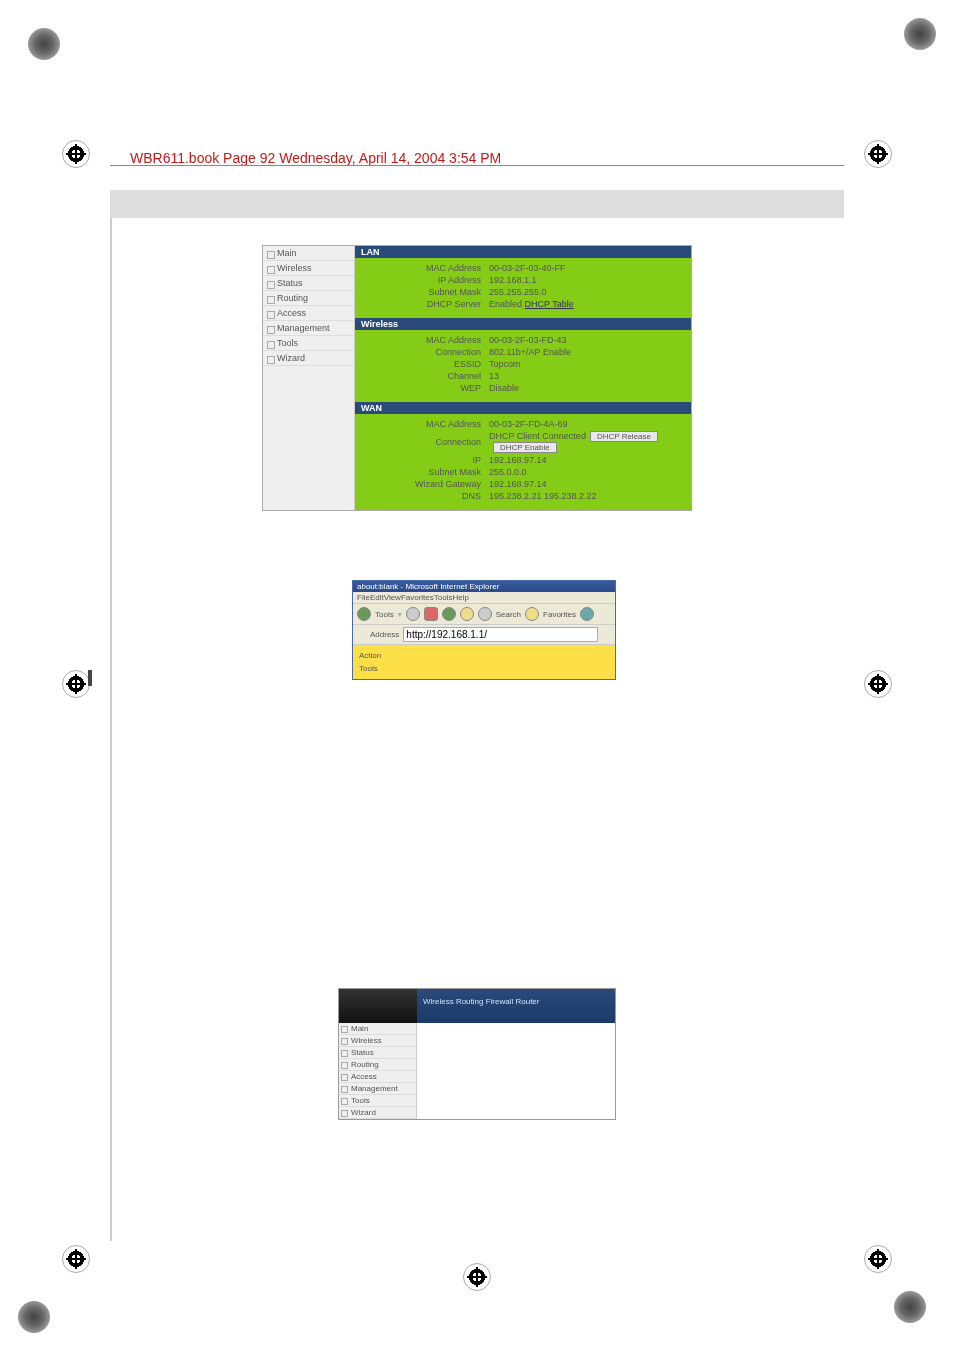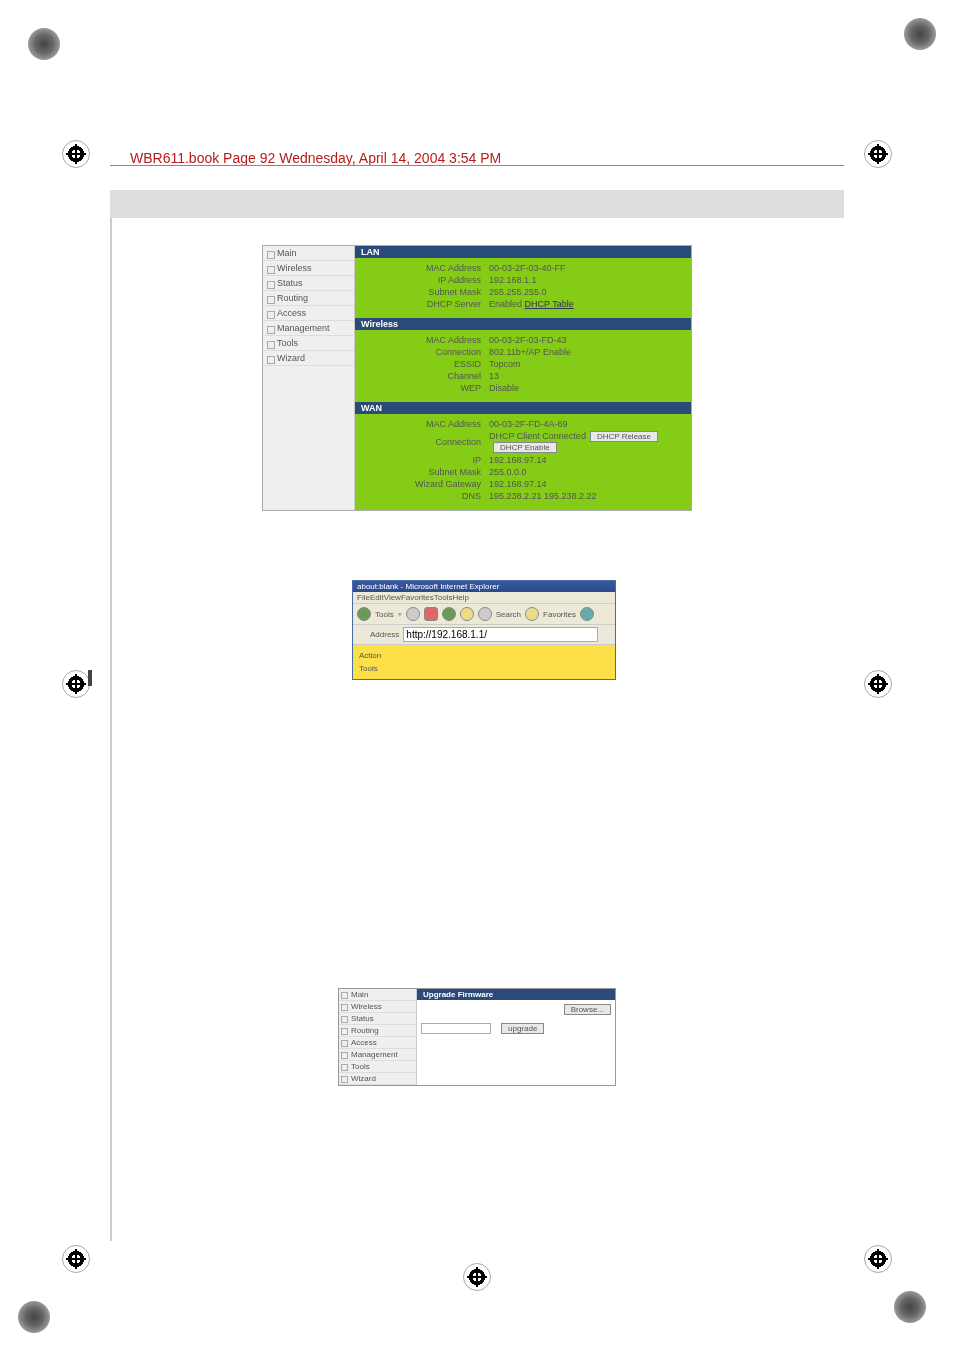--- a/index.html
+++ b/index.html
@@ -375,36 +375,29 @@
     <span>Address</span>
     <input type="text" value="http://192.168.1.1/" style="">
   </div>
   <div class="ie-body">
     <div>Action</div>
     <div>Tools</div>
   </div>
 </div>
 
 <div class="shot3">
+  <div class="s3-top">
+    <div class="s3-logo"></div>
+    <div class="s3-banner">Wireless  Routing  Firewall  Router</div>
+  </div>
   <div class="s3-row">
     <div class="s3-nav">
       <div class="nav-item">Main</div>
       <div class="nav-item">Wireless</div>
       <div class="nav-item">Status</div>
       <div class="nav-item">Routing</div>
       <div class="nav-item">Access</div>
       <div class="nav-item">Management</div>
       <div class="nav-item">Tools</div>
       <div class="nav-item">Wizard</div>
     </div>
-    <div class="s3-content">
-      <div class="s3-head">Upgrade Firmware</div>
-      <div class="s3-body" style="justify-content:flex-end;">
-        <span class="btn">Browse...</span>
-      </div>
-      <div class="s3-body">
-        <input type="text" style="">
-        <span class="btn">upgrade</span>
-      </div>
-      <div style="height:40px"></div>
-    </div>
   </div>
 </div>
 
 </body></html>

